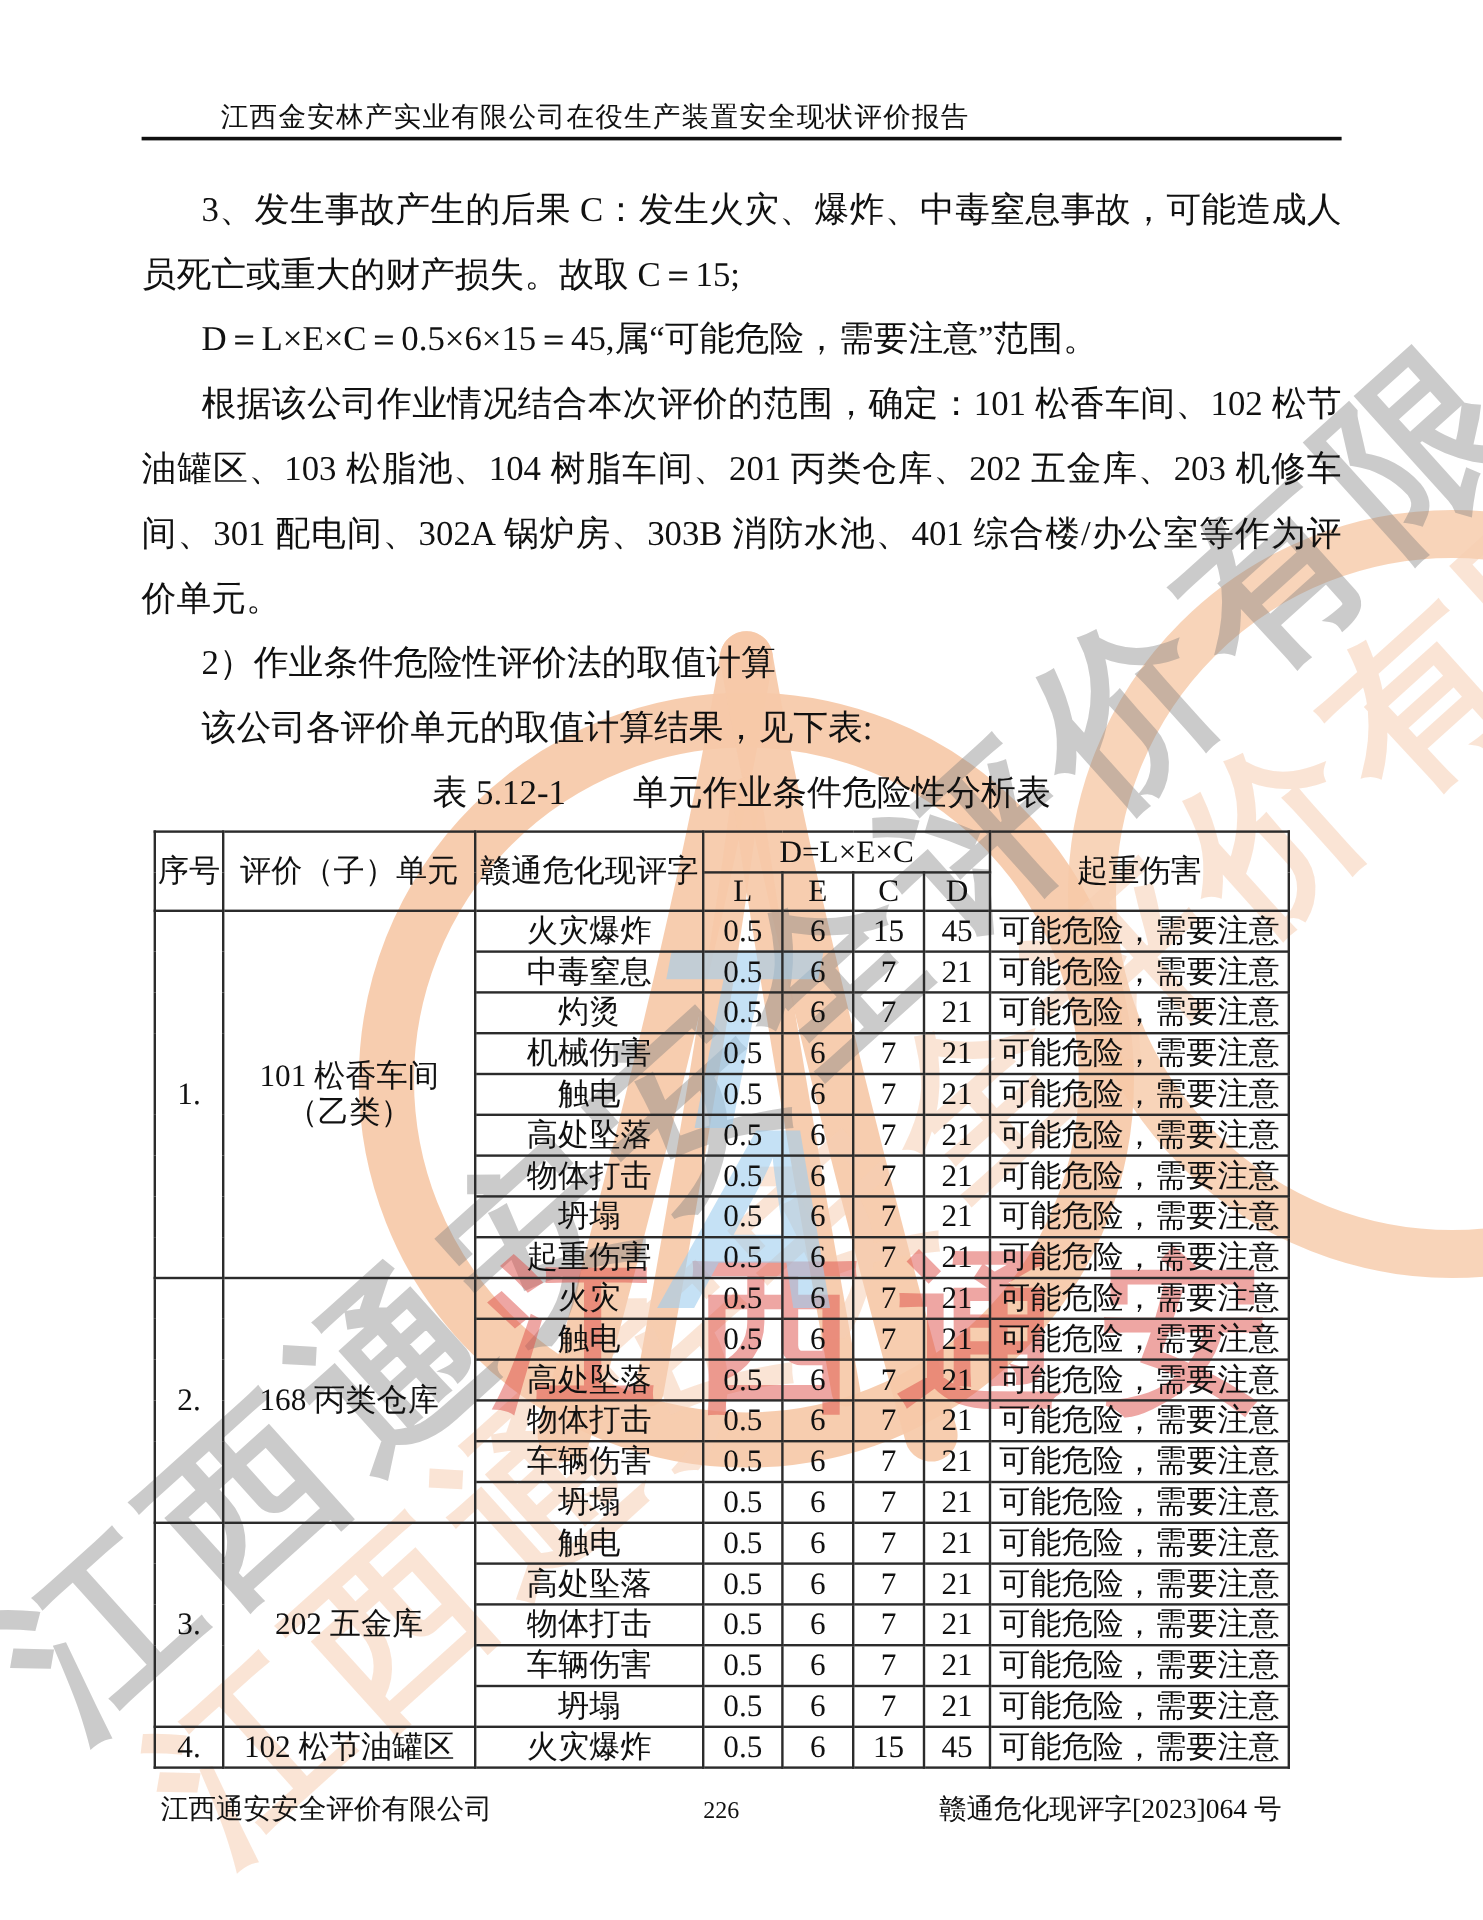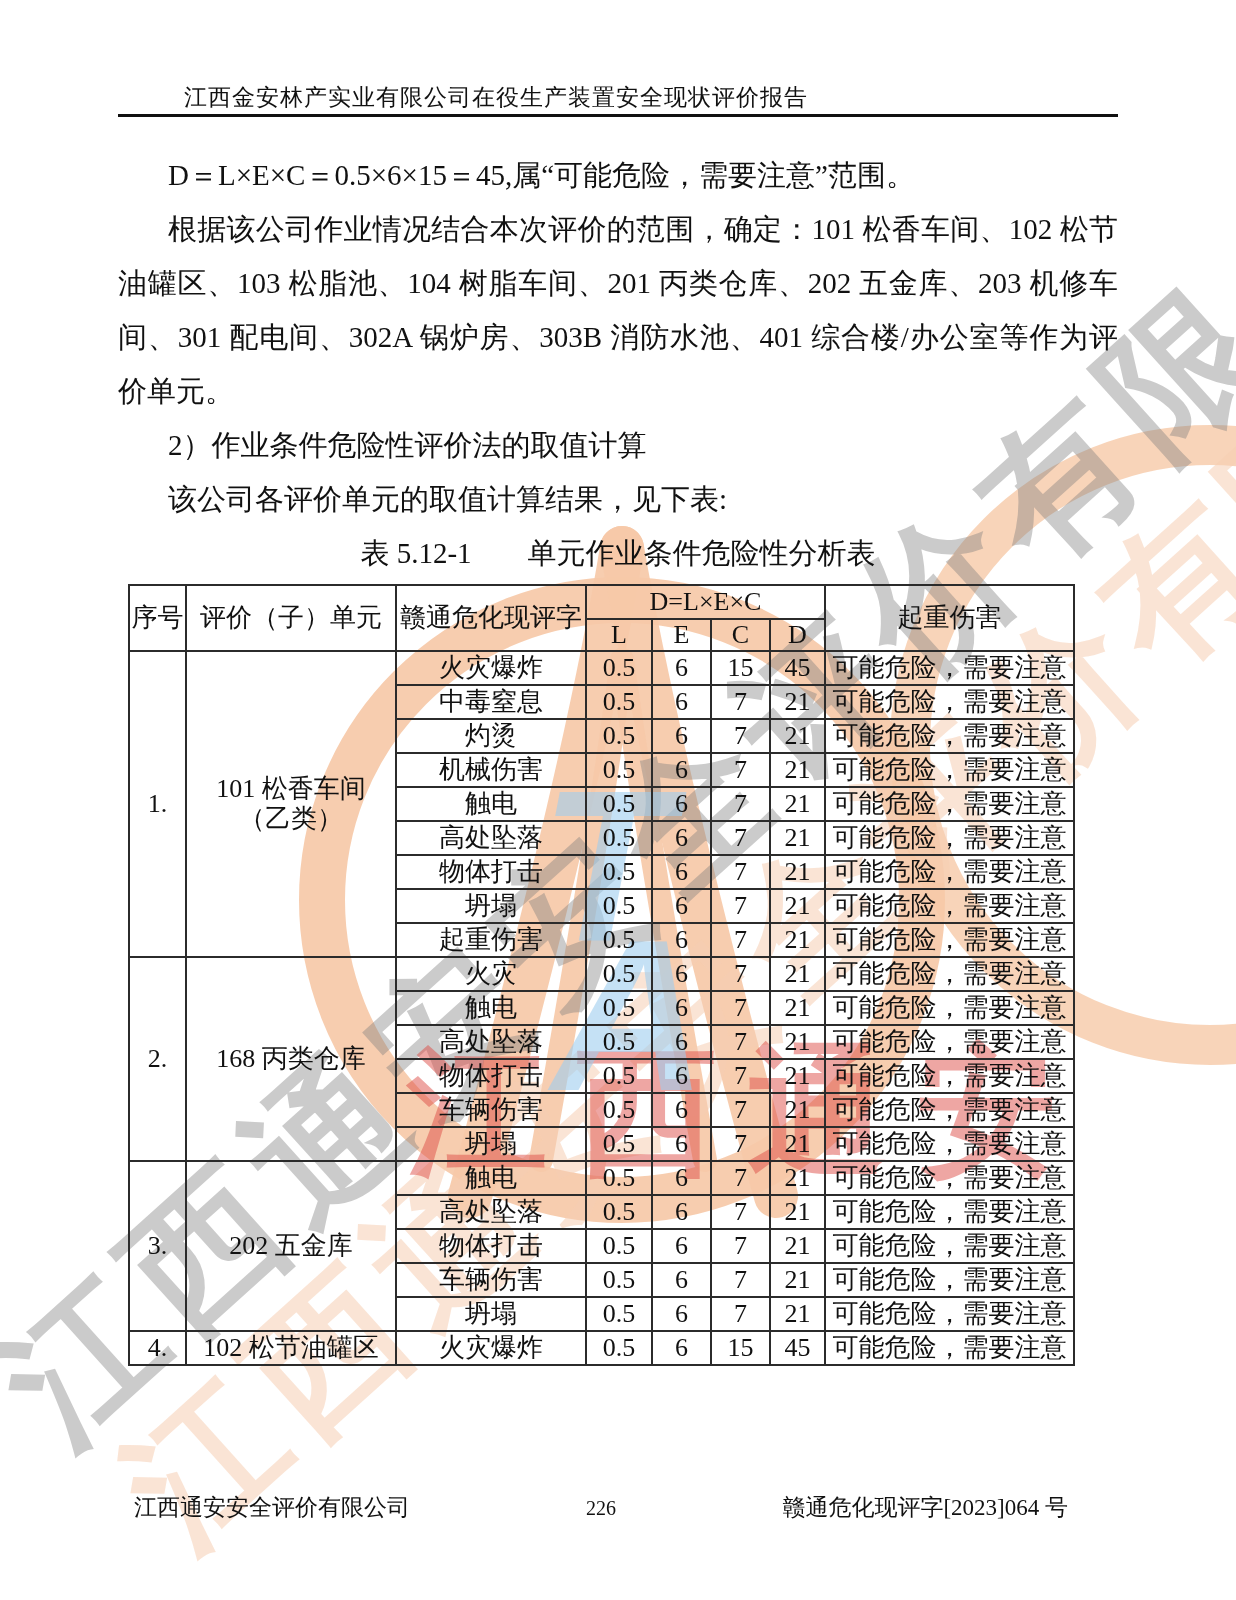--- a/index.html
+++ b/index.html
@@ -101,20 +101,21 @@
     <div class="wm-ta t">T</div>
     <div class="wm-ta a">A</div>
   </div>
 
   <div class="content">
 
     <div class="doc-header">江西金安林产实业有限公司在役生产装置安全现状评价报告</div>
     <div class="doc-rule"></div>
 
     <div class="doc-body">
+      <p class="para">3、发生事故产生的后果 C：发生火灾、爆炸、中毒窒息事故，可能造成人员死亡或重大的财产损失。故取 C＝15;</p>
       <p class="para">D＝L×E×C＝0.5×6×15＝45,属“可能危险，需要注意”范围。</p>
       <p class="para">根据该公司作业情况结合本次评价的范围，确定：101 松香车间、102 松节油罐区、103 松脂池、104 树脂车间、201 丙类仓库、202 五金库、203 机修车间、301 配电间、302A 锅炉房、303B 消防水池、401 综合楼/办公室等作为评价单元。</p>
       <p class="para">2）作业条件危险性评价法的取值计算</p>
       <p class="para">该公司各评价单元的取值计算结果，见下表:</p>
 
       <div class="table-caption">
         <span>表 5.12-1</span>
         <span>单元作业条件危险性分析表</span>
       </div>
 

